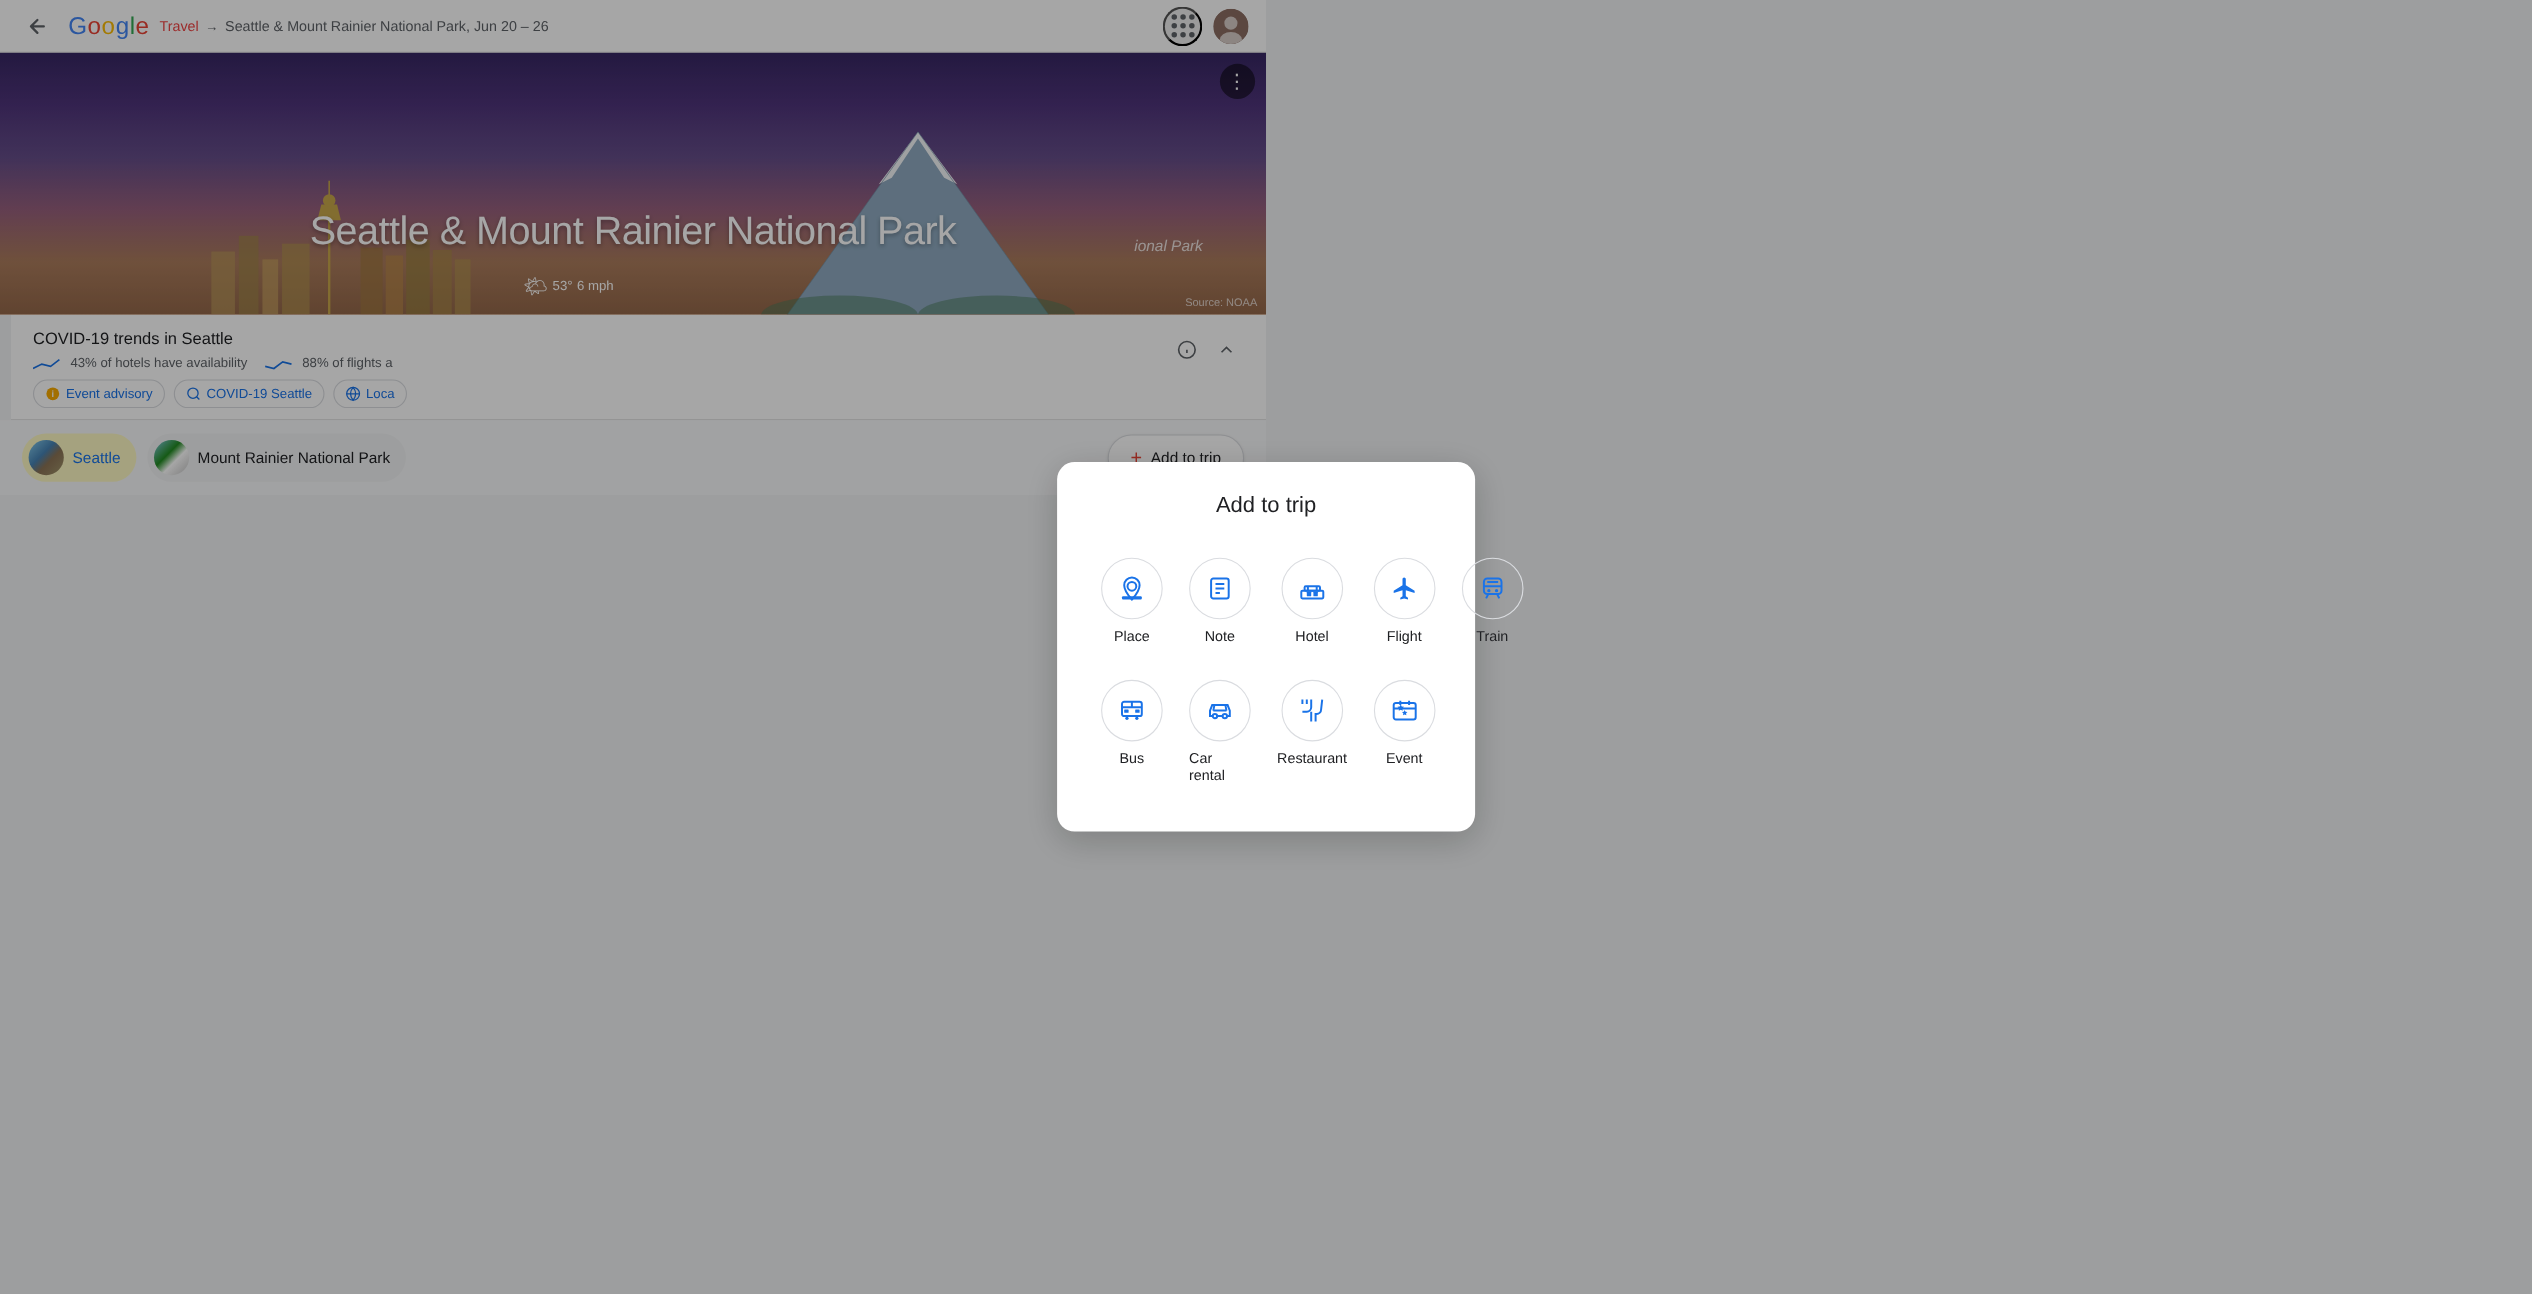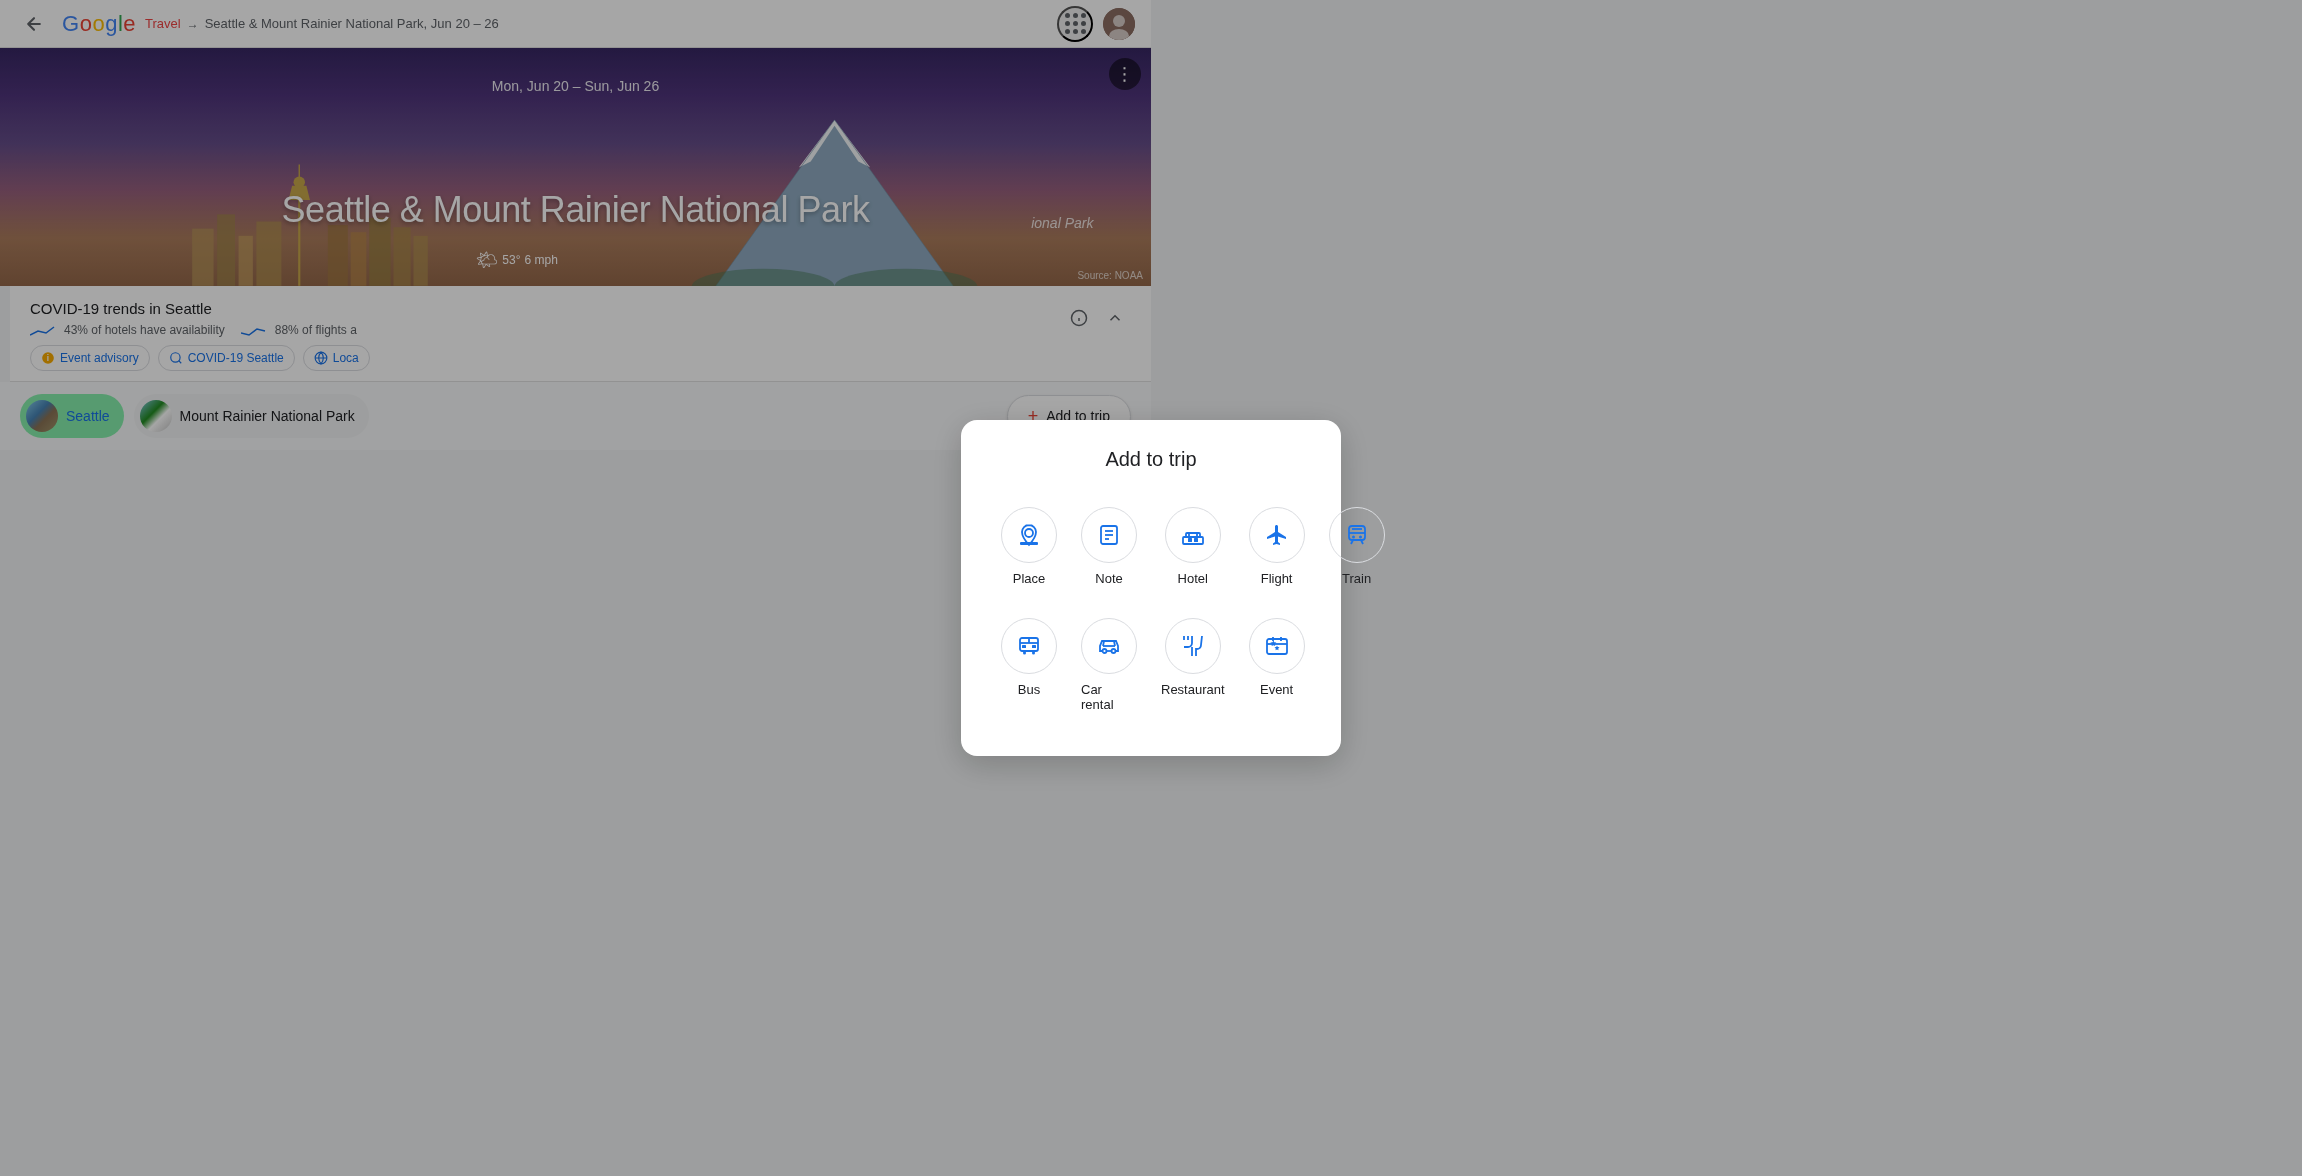--- a/index.html
+++ b/index.html
@@ -249,21 +249,21 @@
     .destinations-list {
       display: flex;
       gap: 10px;
       align-items: center;
     }
     .destination-chip {
       display: flex;
       align-items: center;
       gap: 8px;
       padding: 6px 14px 6px 6px;
-      background: #86efac;
+      background: #fef9c3;
       border-radius: 24px;
       cursor: pointer;
       font-size: 14px;
       font-weight: 500;
       color: #1a73e8;
     }
     .destination-thumb {
       width: 32px;
       height: 32px;
       border-radius: 50%;
@@ -442,21 +442,20 @@
 
   <svg style="position:absolute;bottom:0;right:0;width:55%;height:75%;" viewBox="0 0 400 300" preserveAspectRatio="xMidYMax meet">
     <polygon points="0,300 200,20 400,300" fill="#8faac0"></polygon>
     <polygon points="140,100 200,20 260,100 240,90 200,30 160,90" fill="white" opacity="0.9"></polygon>
     <polygon points="0,300 200,20 400,300" fill="none" stroke="#7090a8" stroke-width="1"></polygon>
 
     <ellipse cx="80" cy="300" rx="120" ry="30" fill="#4a7a5a" opacity="0.5"></ellipse>
     <ellipse cx="320" cy="300" rx="120" ry="30" fill="#4a7a5a" opacity="0.5"></ellipse>
   </svg>
 
-  <div class="hero-date">Mon, Jun 20 – Sun, Jun 26</div>
 
   <div class="hero-title">
     <span>Seattle &amp; Mount Rainier National Park</span>
   </div>
 
   <div class="hero-weather">
     <span style="font-size:18px;">🌤</span>
     <span>53°</span>
     <span>6 mph</span>
   </div>

